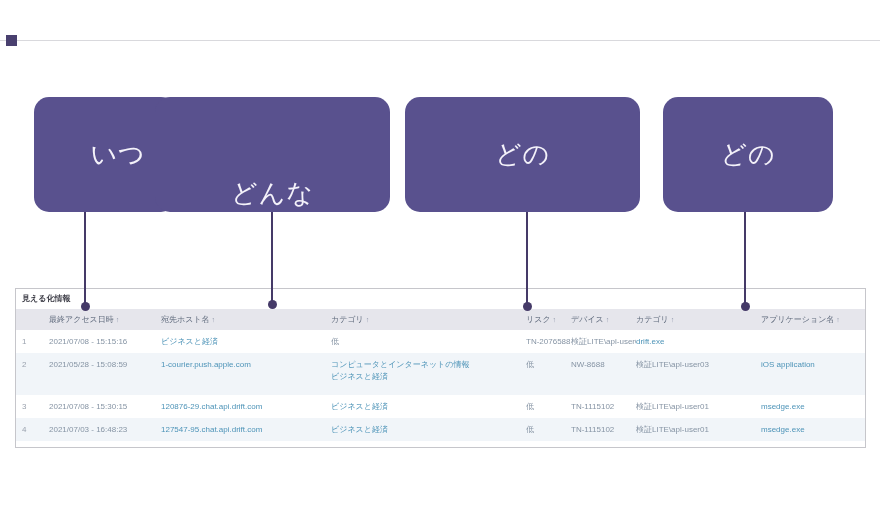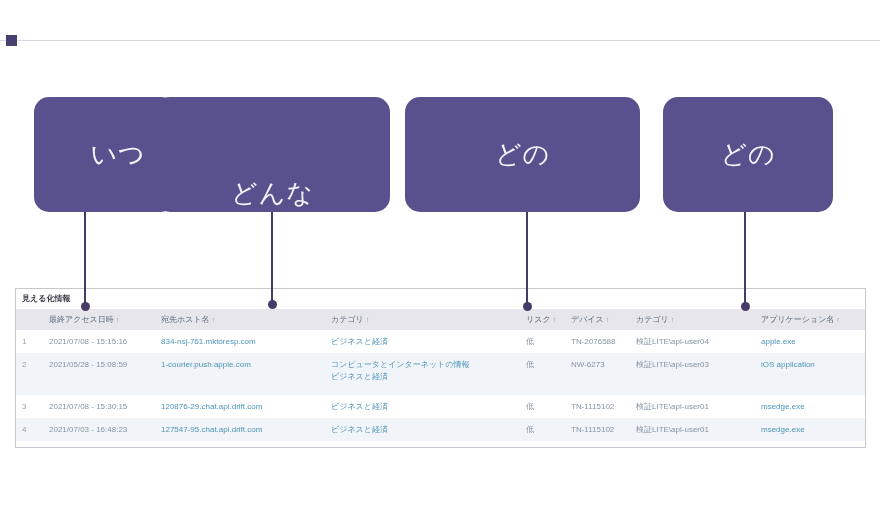--- a/index.html
+++ b/index.html
@@ -89,38 +89,37 @@
       <div class="hcell"><span>デバイス</span><span class="sort">↑</span></div>
       <div class="hcell"><span>カテゴリ</span><span class="sort">↑</span></div>
       <div class="hcell"><span>アプリケーション名</span><span class="sort">↑</span></div>
     </div>
 
     <div class="tbody">
 
       <div class="grid-row trow" id="row-1">
         <div class="cell num">1</div>
         <div class="cell">2021/07/08 - 15:15:16</div>
-        <div class="cell linkish">834-nsj-761.mktoresp.com</div>
         <div class="cell linkish">ビジネスと経済</div>
         <div class="cell">低</div>
         <div class="cell">TN-2076588</div>
         <div class="cell">検証LITE\apl-user04</div>
-        <div class="cell linkish">apple.exe</div>
+        <div class="cell linkish">drift.exe</div>
       </div>
 
       <div class="grid-row trow alt" id="row-2">
         <div class="cell num">2</div>
         <div class="cell">2021/05/28 - 15:08:59</div>
         <div class="cell linkish">1-courier.push.apple.com</div>
         <div class="cell linkish">
           <div class="cat1">コンピュータとインターネットの情報</div>
           <div class="cat2">ビジネスと経済</div>
         </div>
         <div class="cell">低</div>
-        <div class="cell">NW-6273</div>
+        <div class="cell">NW-8688</div>
         <div class="cell">検証LITE\apl-user03</div>
         <div class="cell linkish">iOS application</div>
       </div>
 
       <div class="grid-row trow" id="row-3">
         <div class="cell num">3</div>
         <div class="cell">2021/07/08 - 15:30:15</div>
         <div class="cell linkish">120876-29.chat.api.drift.com</div>
         <div class="cell linkish">ビジネスと経済</div>
         <div class="cell">低</div>

